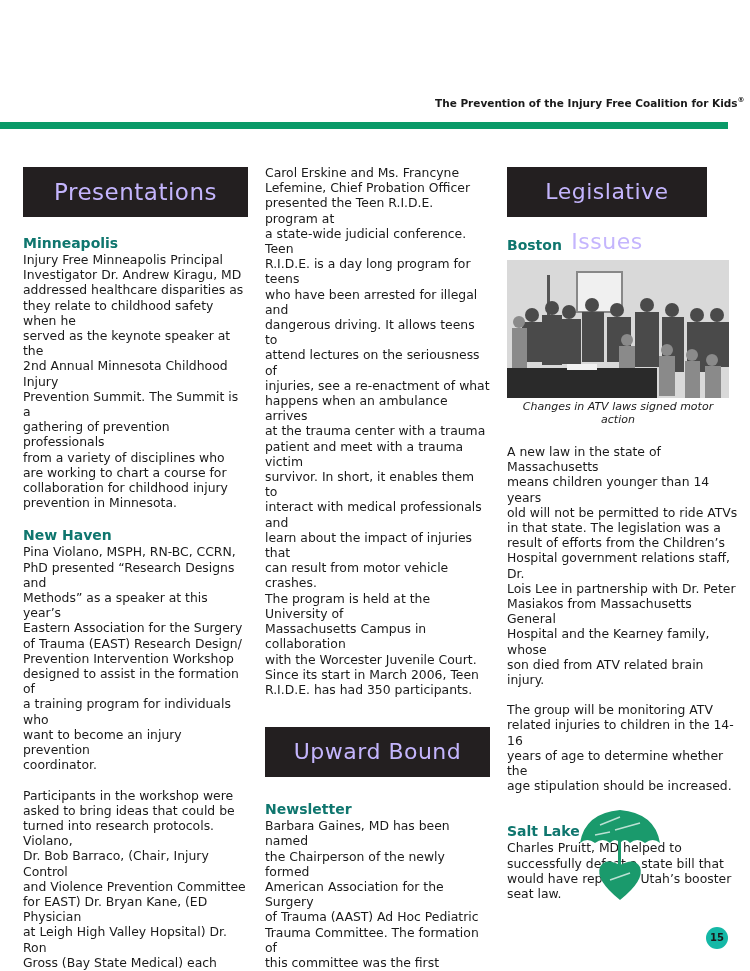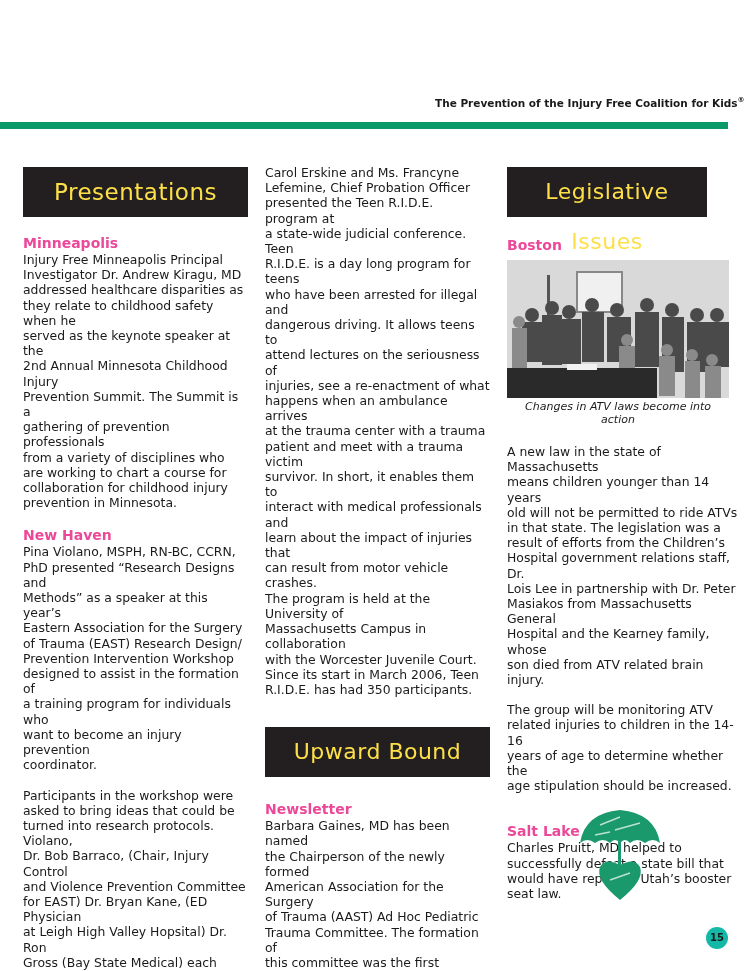--- a/index.html
+++ b/index.html
@@ -4,23 +4,23 @@
 <style>
   html, body { margin: 0; padding: 0; background: #ffffff; }
   body { width: 750px; height: 971px; position: relative; overflow: hidden;
          font-family: "DejaVu Sans", sans-serif; color: #1a1a1a; }
   .header-title { position: absolute; left: 435px; top: 96px; font-size: 10.5px; font-weight: bold;
                   color: #1a1a1a; font-family: "DejaVu Sans", sans-serif; letter-spacing: 0; }
   .header-title sup { font-size: 7px; }
   .green-rule { position: absolute; left: 0; top: 122px; width: 728px; height: 7px; background: #0a9a68; }
   .col { position: absolute; font-size: 12.4px; line-height: 15.2px; }
   .col p { margin: 0; white-space: pre-line; }
-  .sec-banner { background: #231f20; color: #fde047; text-align: center; font-family: "DejaVu Sans", sans-serif;
+  .sec-banner { background: #231f20; color: #c4b5fd; text-align: center; font-family: "DejaVu Sans", sans-serif;
                 font-size: 22px; height: 50px; line-height: 50px; letter-spacing: 0.5px; }
-  .city { color: #ec4899; font-weight: bold; font-size: 14px; line-height: 17px; margin: 0; }
+  .city { color: #0f766e; font-weight: bold; font-size: 14px; line-height: 17px; margin: 0; }
   .caption { font-style: italic; font-size: 11px; line-height: 13px; }
   .gap { height: 15px; }
   .photo-group { width: 228px; height: 140px; background: linear-gradient(180deg,#d8d8d8 0%,#bdbdbd 40%,#6b6b6b 70%,#3b3b3b 100%);
                  position: relative; overflow: hidden; }
   .page-num { position: absolute; left: 706px; top: 927px; width: 22px; height: 22px; border-radius: 50%;
               background: #14b8a6; font-size: 10px; font-weight: bold; text-align: center; line-height: 22px; }
   .logo { position: absolute; left: 575px; top: 805px; width: 90px; height: 95px; }
 </style>
 </head>
 <body>
@@ -153,21 +153,21 @@
         <circle cx="185" cy="95" r="6"></circle>
           <rect x="178" y="101" width="15" height="37"></rect>
         <circle cx="205" cy="100" r="6"></circle>
           <rect x="198" y="106" width="16" height="32"></rect>
       </g>
       <rect x="0" y="108" width="150" height="30" fill="#2a2a2a"></rect>
       <rect x="60" y="104" width="30" height="6" fill="#f2f2f2"></rect>
     </svg>
   </div>
   <div style="height:2px"></div>
-  <div class="caption" style="text-align:center; width:222px;">Changes in  ATV  laws become into action</div>
+  <div class="caption" style="text-align:center; width:222px;">Changes in  ATV  laws signed motor action</div>
   <div style="height:18px"></div>
   <p>A new law in the state of Massachusetts
 means children younger than 14 years
 old will not be permitted to ride ATVs
 in that state.  The legislation was a
 result of efforts from the Children’s
 Hospital government relations staff, Dr.
 Lois Lee in partnership with Dr. Peter
 Masiakos from Massachusetts General
 Hospital and the Kearney family, whose

